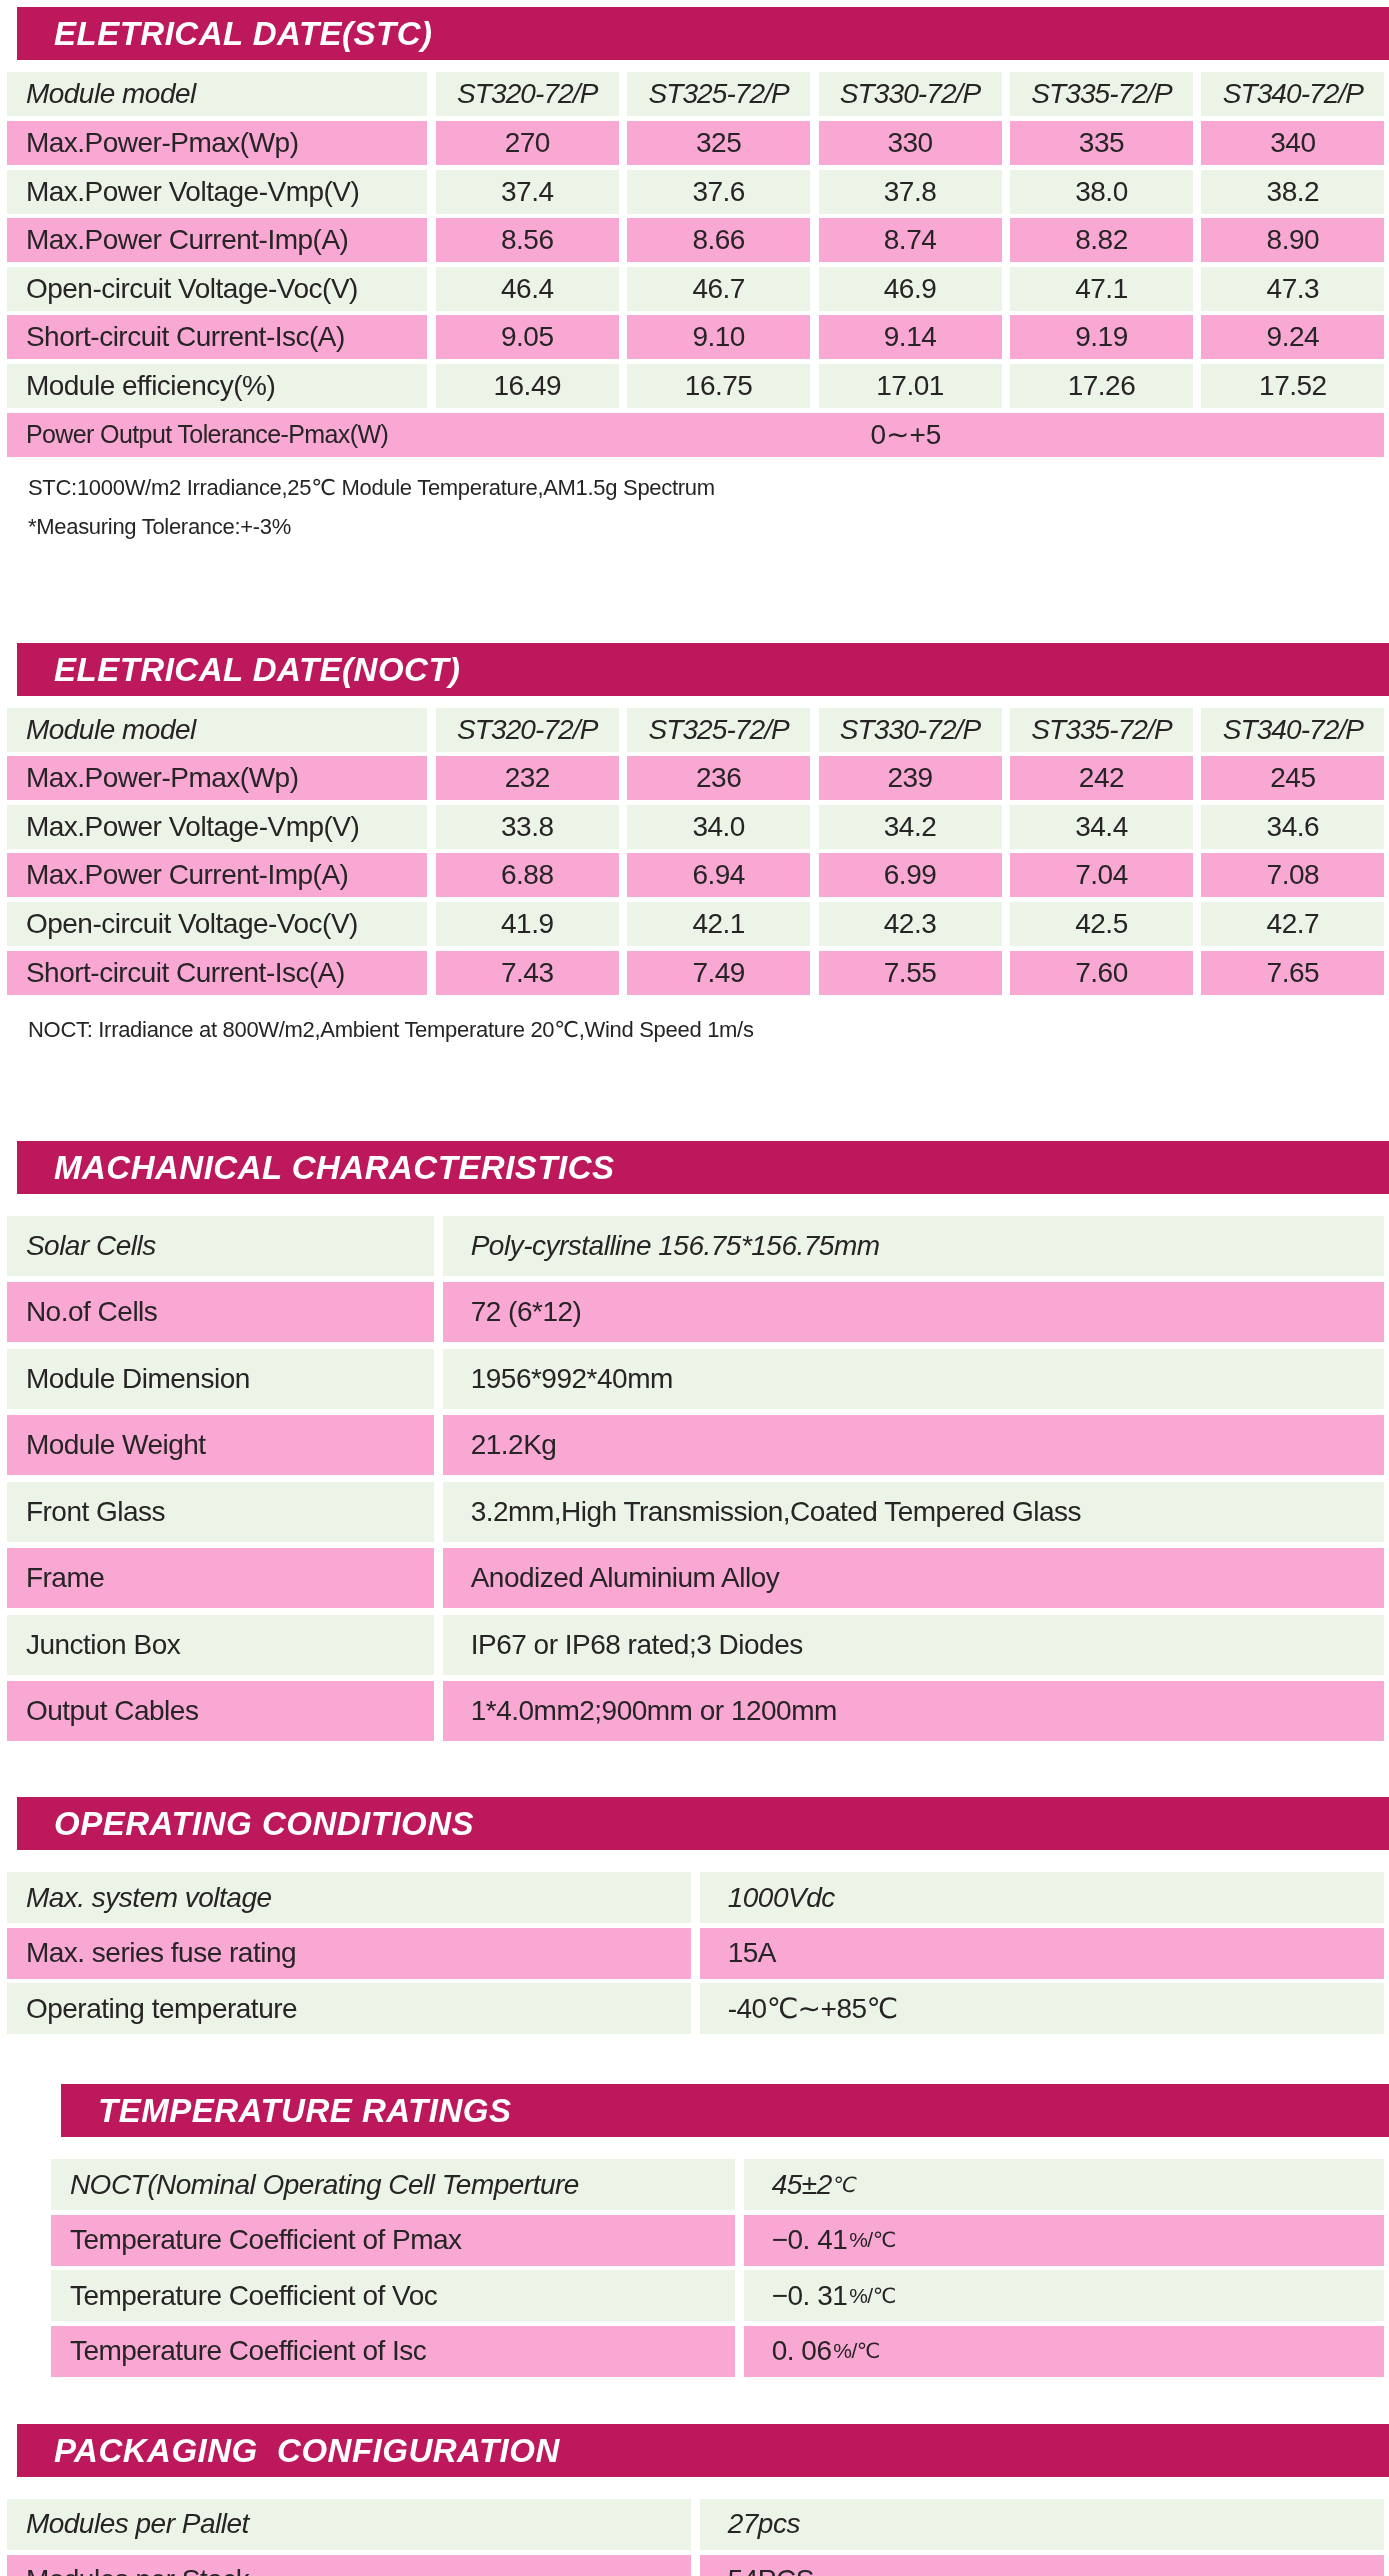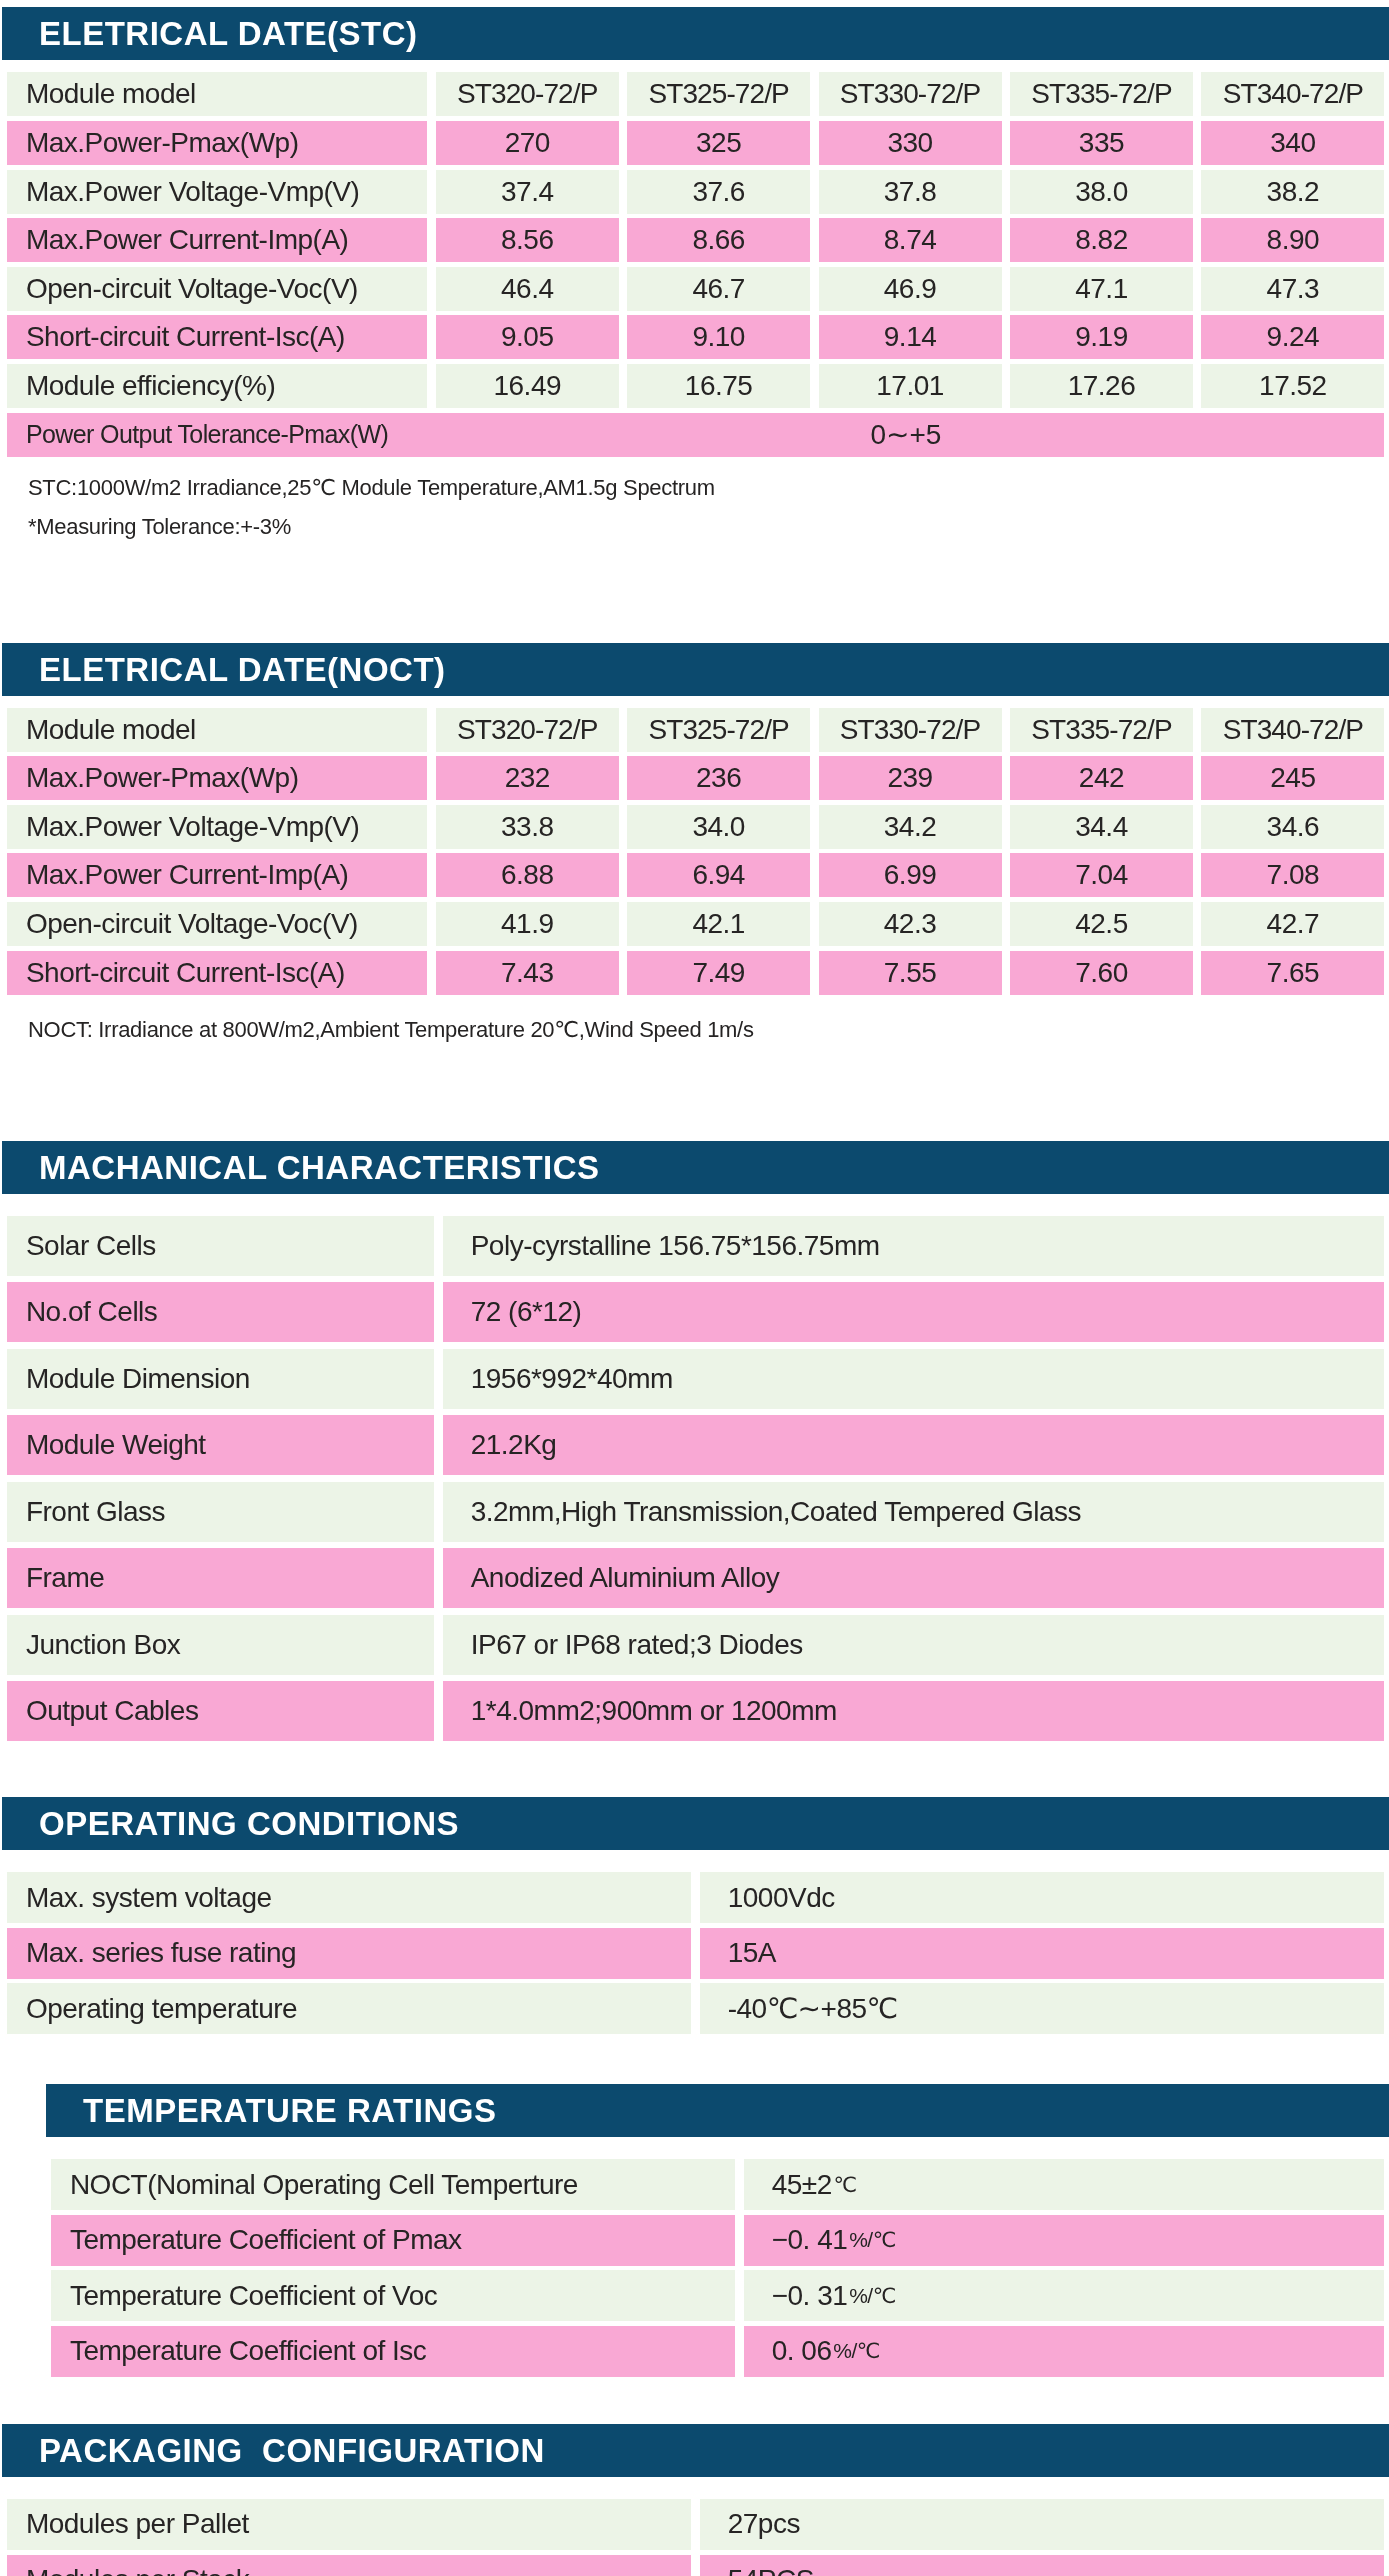--- a/index.html
+++ b/index.html
@@ -5,33 +5,34 @@
   * { box-sizing: border-box; margin: 0; padding: 0; }
   html,body { margin:0; }
   body {
     width: 1389px; height: 2576px;
     background: #ffffff;
     font-family: "Liberation Sans", "DejaVu Sans", sans-serif;
     color: #262424;
     overflow: hidden;
   }
   .bar {
-    margin-left: 2px;
+    margin-left: 17px;
     height: 53px; line-height: 53px;
-    background: #0c4a6e;
+    background: #be185d;
     color: #ffffff;
     font-size: 33px; font-weight: bold;
     padding-left: 37px;
     letter-spacing: 0.5px;
     white-space: pre;
+    font-style: italic;
   }
   .tbl { margin: 12px 4.6px 0 7.4px; }
   .tbl-lower { margin-top: 22px; }
   .r { display: flex; column-gap: 8.3px; margin-top: 4.6px; }
-  .r:first-child { margin-top: 0; }
+  .r:first-child { margin-top: 0; font-style: italic; }
   .t12 .r { height: 44px; }
   .t3 .r { height: 60px; margin-top: 6.5px; }
   .t3 .r:first-child { margin-top: 0; }
   .t456 .r { height: 51px; }
   .light { background: #ecf4e7; }
   .dark  { background: #f9a8d4; }
   .cell { display: flex; align-items: center; font-size: 28px; letter-spacing: -0.5px; }
   .lab  { flex: 0 0 420px; padding-left: 18.5px; }
   .labM { flex: 0 0 427px; padding-left: 18.5px; }
   .labW { flex: 0 0 684px; padding-left: 18.5px; }

